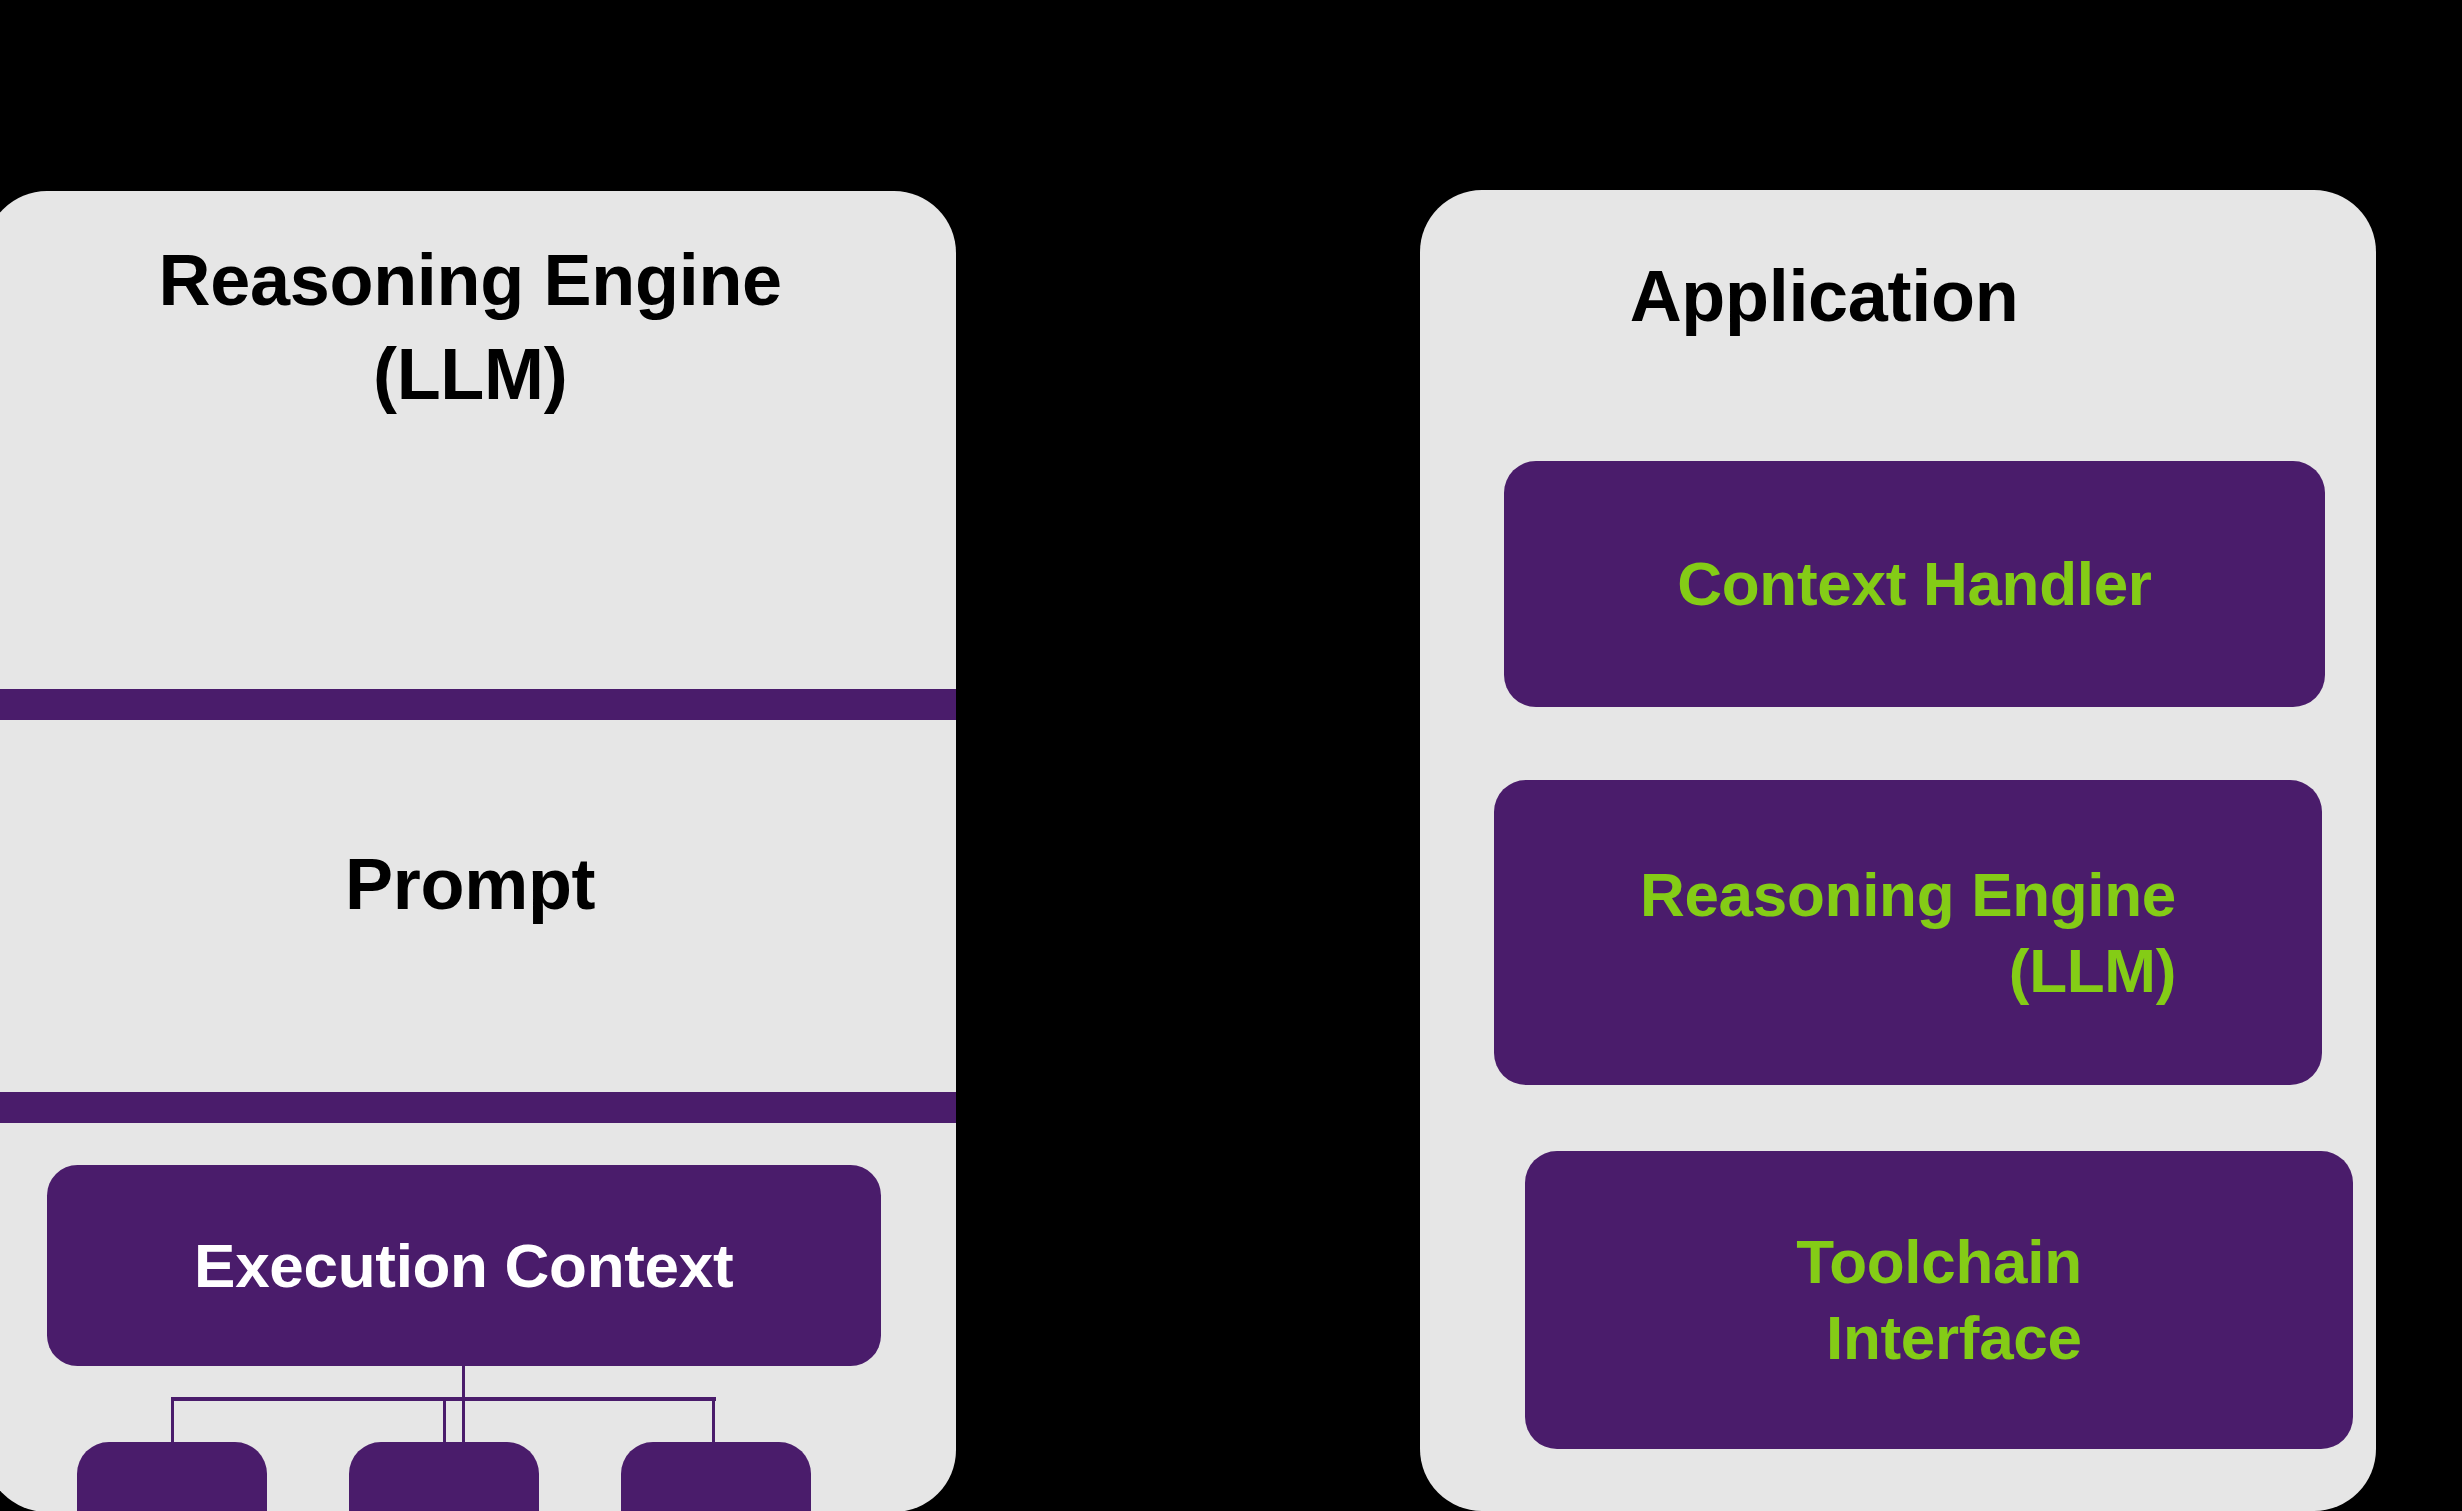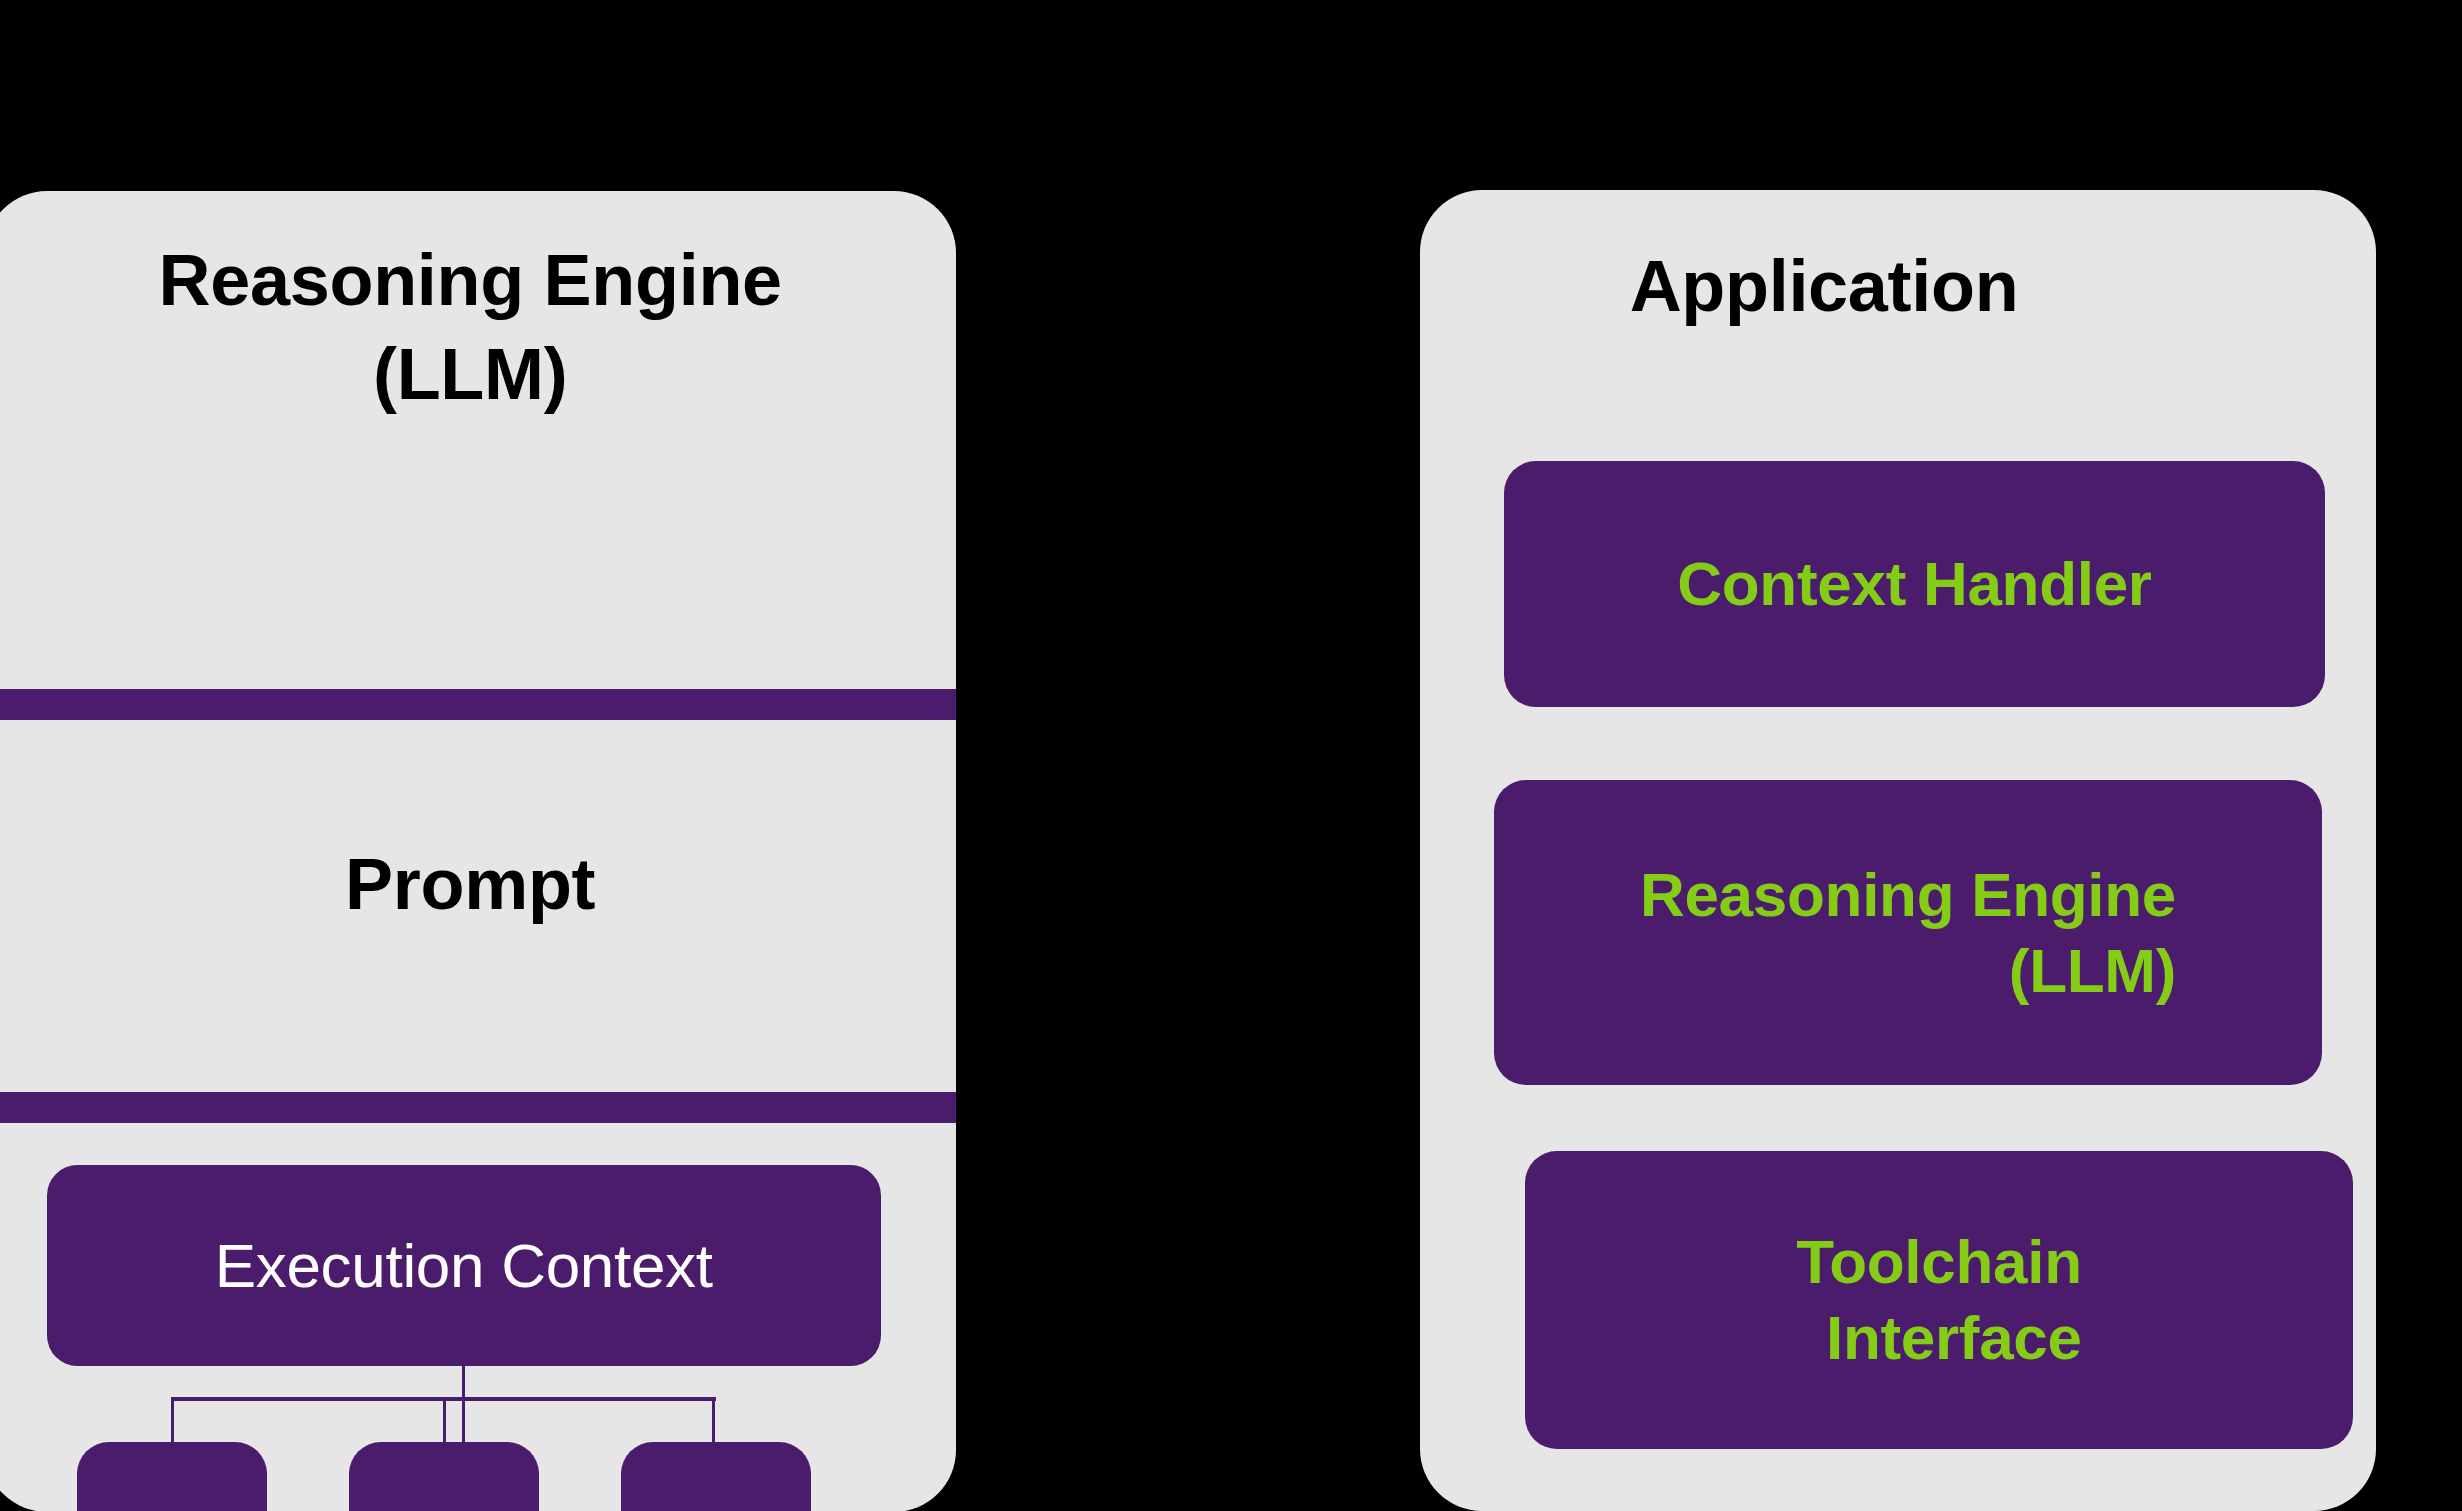--- a/index.html
+++ b/index.html
@@ -103,21 +103,21 @@
   
   .block {
     position: absolute;
     background: #4A1C6B;
     border-radius: 30.5px;
     display: flex;
     align-items: center;
     justify-content: center;
     text-align: center;
     color: #FFFFFF;
-    font-weight: normal;
+    font-weight: bold;
     box-sizing: border-box;
   }
 
   #execution-context-block {
     left: 62px;
     top: 974px;
     width: 834px;
     height: 201px;
     font-size: 62px;
     letter-spacing: -0.3px;
@@ -229,21 +229,21 @@
     <div class="connector" id="connector-drop-3"></div>
 
     <div class="tool-block" id="tool-block-1">Tool 1</div>
     <div class="tool-block" id="tool-block-2">Tool 2</div>
     <div class="tool-block" id="tool-block-3">Tool 3</div>
 
   </div>
 
   <div class="panel" id="panel-right"></div>
 
-  <div class="panel-title" id="right-panel-title" style="left:1420px; top:240px; width:808px;">Application</div>
+  <div class="panel-title" id="right-panel-title" style="left:1420px; top:250px; width:808px;">Application</div>
 
   <div class="app-block" id="context-handler-block">Context Handler</div>
 
   <div class="app-block" id="reasoning-engine-block">
     <div>
       <span class="line-break">Reasoning Engine</span>
       <span class="line-break">(LLM)</span>
     </div>
   </div>
 

